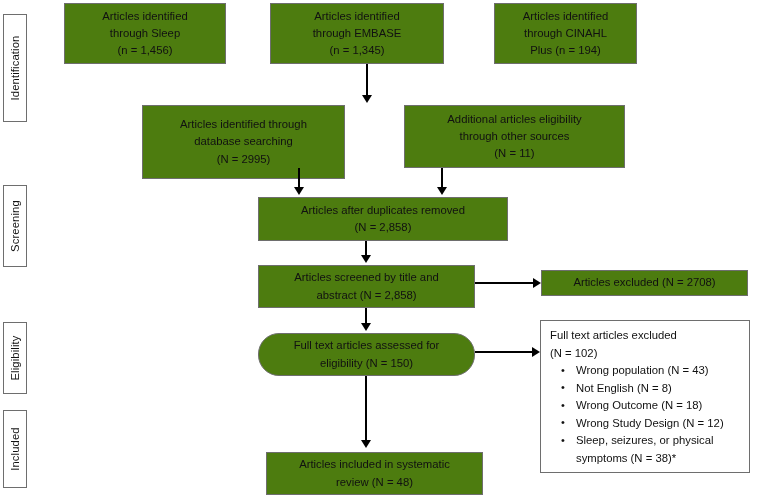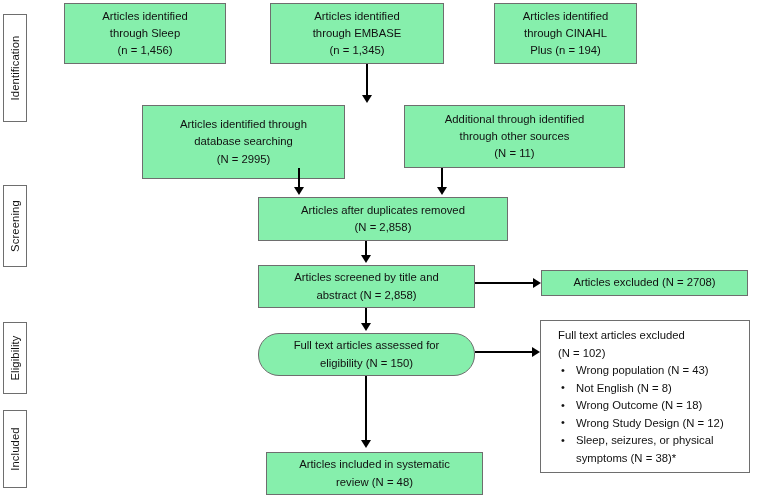--- a/index.html
+++ b/index.html
@@ -18,21 +18,21 @@
     height: 497px;
     background: #ffffff;
     overflow: hidden;
   }
 
   
   .node {
     position: absolute;
     box-sizing: border-box;
     border: 1px solid #6e6e6e;
-    background: #86efac;
+    background: #4d7c0f;
     display: flex;
     align-items: center;
     justify-content: center;
     text-align: center;
     font-size: 11.3px;
     line-height: 1.52;
     color: #111111;
     padding: 2px 6px;
   }
   .node .txt { display: block; width: 100%; }
@@ -61,21 +61,21 @@
     position: absolute;
     box-sizing: border-box;
     border: 1px solid #6e6e6e;
     background: #ffffff;
     font-size: 11.3px;
     line-height: 1.55;
     color: #111111;
     padding: 6px 6px 5px 9px;
     text-align: left;
   }
-  .listbox .head { display: block; margin-left: 8px; }
+  .listbox .head { display: block; }
   .listbox ul {
     margin: 0;
     padding: 0 0 0 26px;
     list-style: none;
   }
   .listbox li {
     position: relative;
     margin: 0;
     padding: 0;
   }
@@ -164,21 +164,21 @@
   <div class="node" style="left:142px; top:105px; width:203px; height:74px;">
     <span class="txt">
       <span>Articles identified through</span><br>
       <span>database searching</span><br>
       <span>(N = 2995)</span>
     </span>
   </div>
 
   <div class="node" style="left:404px; top:105px; width:221px; height:63px;">
     <span class="txt">
-      <span>Additional through identified</span><br>
+      <span>Additional articles eligibility</span><br>
       <span>through other sources</span><br>
       <span>(N = 11)</span>
     </span>
   </div>
 
   <div class="vline" style="left:298px; top:168px; height:21px;"></div>
   <div class="arrow-down" style="left:294px; top:187px;"></div>
 
   <div class="vline" style="left:441px; top:168px; height:21px;"></div>
   <div class="arrow-down" style="left:437px; top:187px;"></div>

